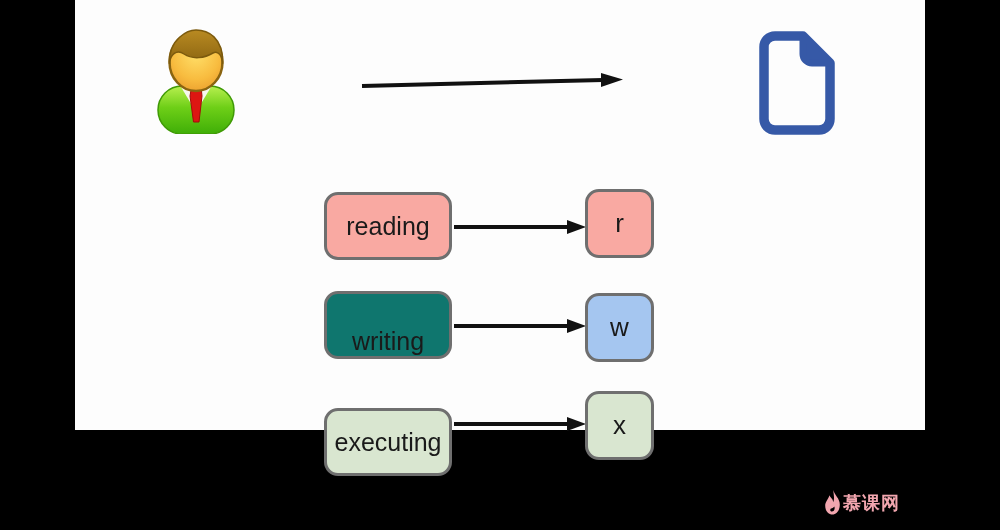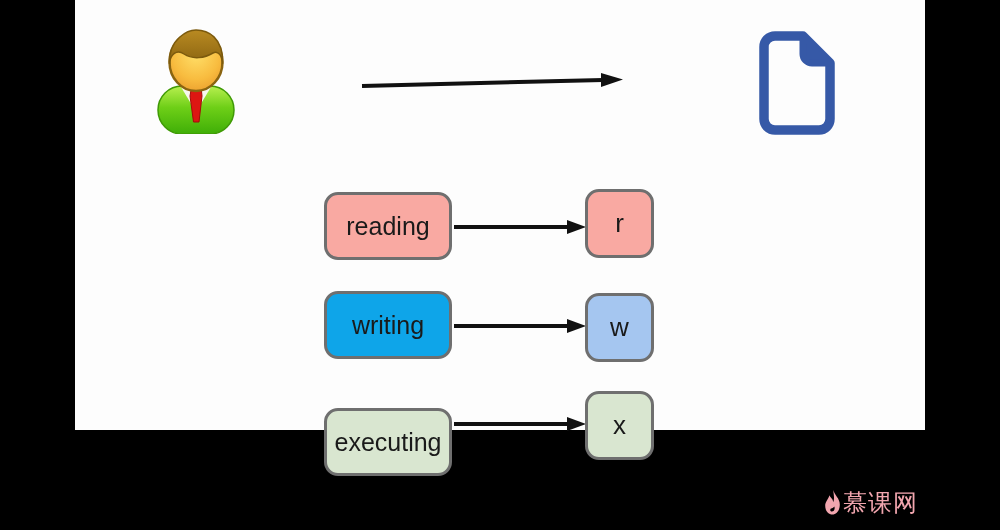--- a/index.html
+++ b/index.html
@@ -37,22 +37,22 @@
   .box.small { width: 69px;  height: 69px; font-size: 26px; }
   .arrow-svg { position: absolute; overflow: visible; }
   .watermark {
     position: absolute;
     left: 750px; top: 490px;
     display: flex;
     align-items: center;
     gap: 3px;
   }
   .watermark .wm-text {
-    font-size: 24px;
-    font-weight: normal;
+    font-size: 18px;
+    font-weight: bold;
     letter-spacing: 1px;
     line-height: 1;
   }
 </style>
 </head>
 <body>
 
 <div class="stage">
   <div class="letterbox left"></div>
   <div class="letterbox right"></div>
@@ -103,21 +103,21 @@
       <span>reading</span>
     </div>
     <svg class="arrow-svg" style="left:379px; top:218px;" width="133" height="18" viewBox="0 0 133 18">
       <line x1="0" y1="9" x2="115" y2="9" stroke="#111" stroke-width="4"></line>
       <polygon points="113,2 132,9 113,16" fill="#111"></polygon>
     </svg>
     <div class="box small" style="left: 510px; top: 189px; background-color: rgb(249, 169, 162); border-color: rgb(111, 111, 111);">
       <span>r</span>
     </div>
 
-    <div class="box big" style="left: 249px; top: 291px; background-color: #0ea5e9; border-color: rgb(111, 111, 111);">
+    <div class="box big" style="left: 249px; top: 291px; background-color: #0f766e; border-color: rgb(111, 111, 111); align-items: flex-end;">
       <span>writing</span>
     </div>
     <svg class="arrow-svg" style="left:379px; top:317px;" width="133" height="18" viewBox="0 0 133 18">
       <line x1="0" y1="9" x2="115" y2="9" stroke="#111" stroke-width="4"></line>
       <polygon points="113,2 132,9 113,16" fill="#111"></polygon>
     </svg>
     <div class="box small" style="left: 510px; top: 293px; background-color: rgb(165, 198, 240); border-color: rgb(111, 111, 111);">
       <span>w</span>
     </div>
 

